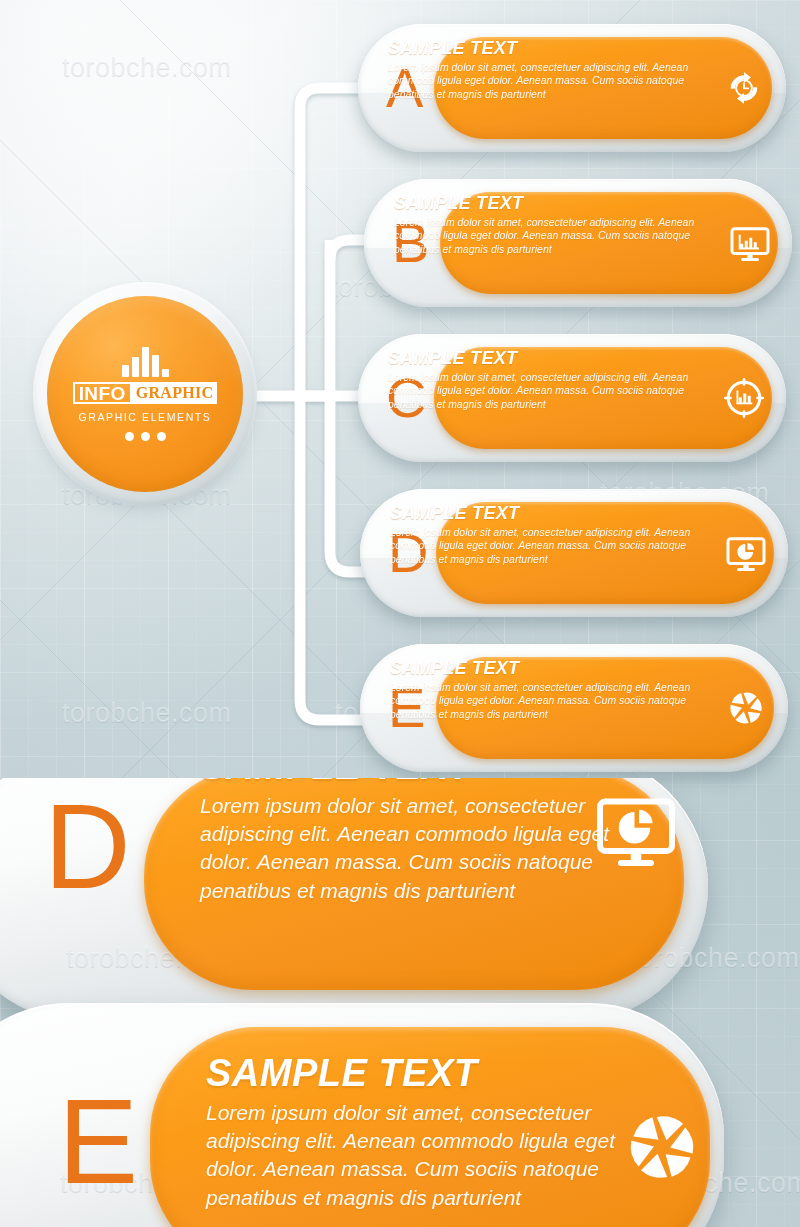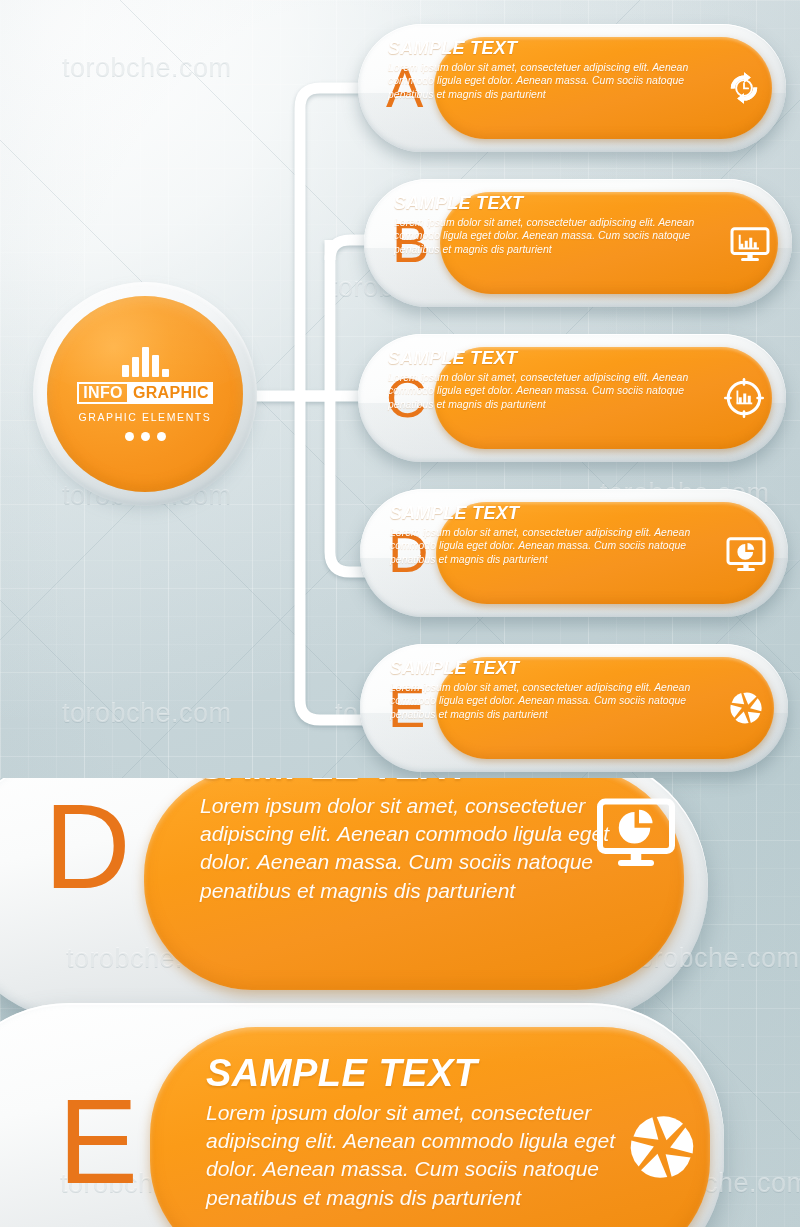--- a/index.html
+++ b/index.html
@@ -82,28 +82,29 @@
     border-radius:50%;
   }
   .hub-content{
     position:absolute; inset:0; display:flex; flex-direction:column;
     align-items:center; justify-content:center; gap:5px; z-index:3;
   }
   .hub-bars{ display:flex; align-items:flex-end; gap:3px; height:30px; }
   .hub-bars i{ display:block; width:7px; background:#fff; border-radius:1px; }
   .logo-row{ display:flex; align-items:stretch; height:22px; }
   .logo-info{
-    border:2px solid #fff; color:#fff; font-weight:700; font-size:16px;
+    border:2px solid #fff; color:#fff; font-weight:700; font-size:19px;
     letter-spacing:.4px; padding:0 4px; display:flex; align-items:center;
     line-height:1;
   }
   .logo-graphic{
     background:#fff; color:#f08a12; font-weight:700; font-size:16px;
     letter-spacing:.3px; padding:0 4px; display:flex; align-items:center;
     line-height:1;
+    font-family:Liberation Serif, serif;
   }
   .logo-sub{
     color:#fff; font-size:10.5px; letter-spacing:1.6px; font-weight:400;
     margin-top:2px;
   }
   .logo-dots{ display:flex; gap:7px; margin-top:4px; }
   .logo-dots i{ width:9px; height:9px; border-radius:50%; background:#fff; display:block; }
 
   
   #wires{ position:absolute; left:0; top:0; width:800px; height:1227px; pointer-events:none; }

